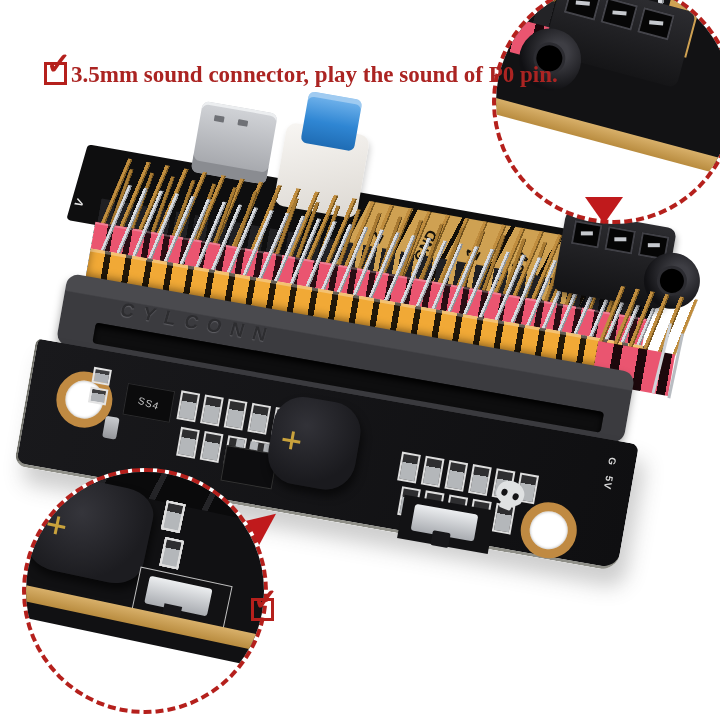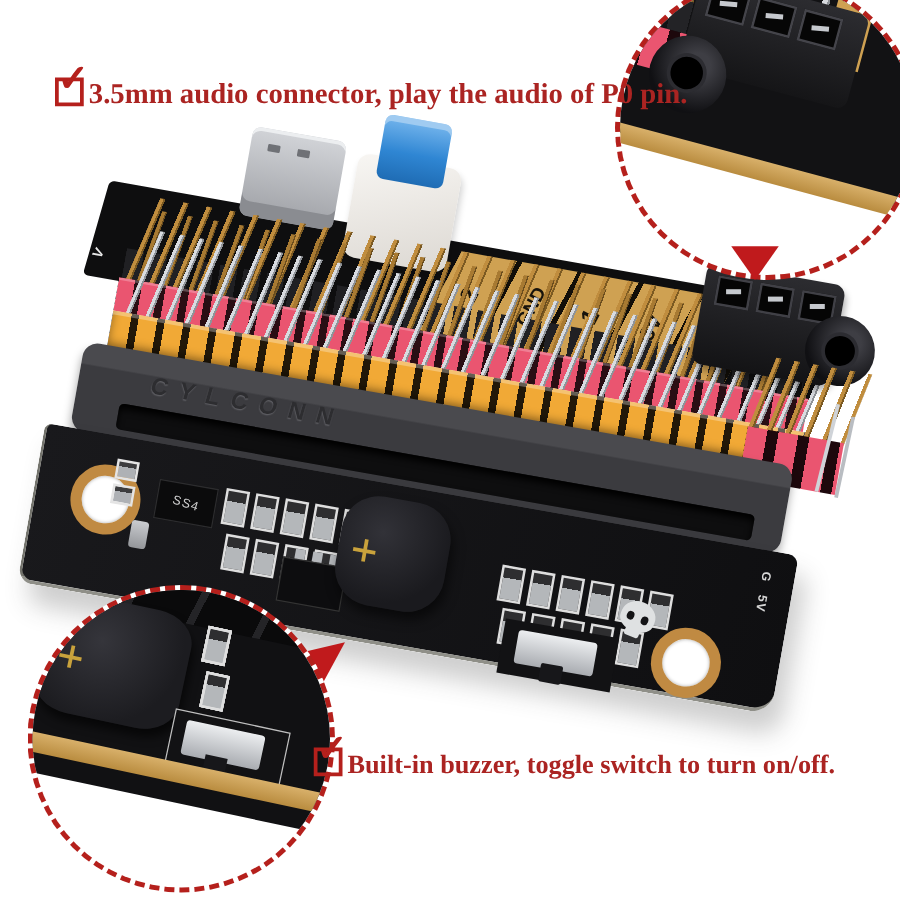--- a/index.html
+++ b/index.html
@@ -333,19 +333,19 @@
       </div>
       <div class="ibot-switch">
         <div class="body"></div>
         <div class="lever"></div>
       </div>
       <div class="ibot-edge"></div>
     </div>
   </div>
 
   <div class="ann" id="ann-top">
-    <span class="chk"><span>✓</span></span><span>3.5mm audio connector, play the audio of P0 pin.</span>
+    <span class="chk"><span>✓</span></span><span>3.5mm sound connector, play the sound of P0 pin.</span>
   </div>
   <div class="ann" id="ann-bottom">
-    <span class="chk"><span>✓</span></span><span>Built-in buzzer, toggle switch to turn on/off.</span>
+    <span class="chk"><span>✓</span></span>
   </div>
 
 </div>
 
 </body></html>

